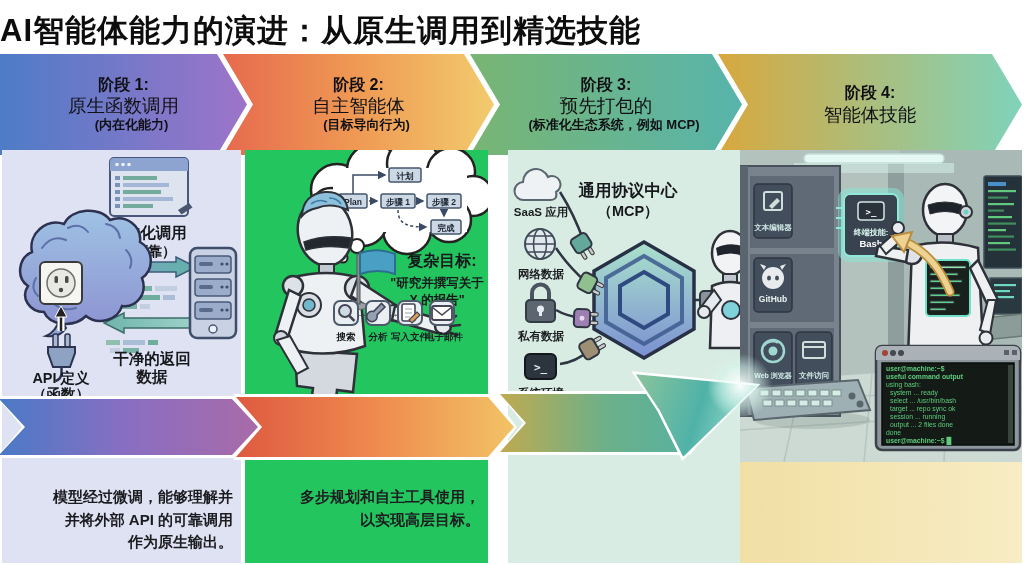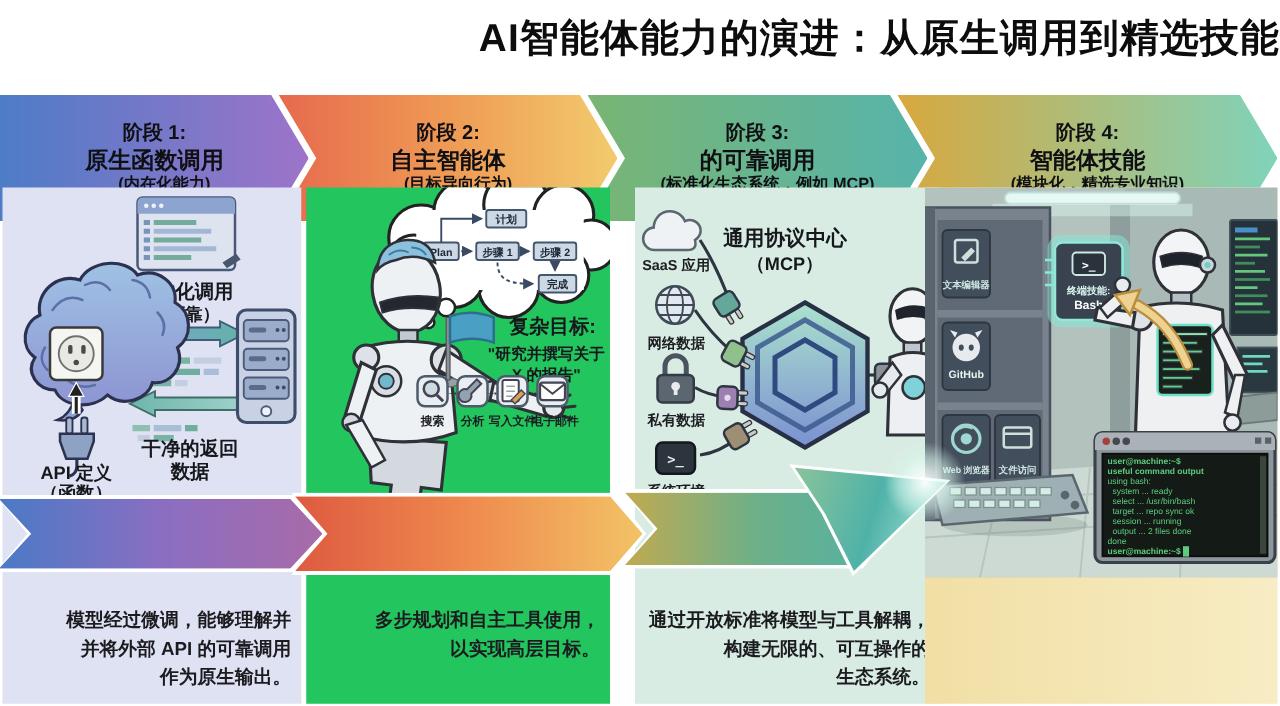--- a/index.html
+++ b/index.html
@@ -1,24 +1,24 @@
 <!DOCTYPE html>
 <html><head>
 <meta charset="utf-8">
 <style>
   html,body{margin:0;padding:0;background:#fff;}
   .stage{position:relative;width:1024px;height:565px;background:#ffffff;overflow:hidden;
          font-family:"Liberation Sans","DejaVu Sans",sans-serif;}
-  .title{position:absolute;left:0;top:10px;width:1024px;text-align:right;
+  .title{position:absolute;left:0;top:10px;width:1024px;text-align:left;
          font-size:31px;font-weight:800;color:#0d0d0d;letter-spacing:1px;}
   
-  .banner{position:absolute;top:76px;height:101px;display:flex;flex-direction:column;
+  .banner{position:absolute;top:54px;height:101px;display:flex;flex-direction:column;
           justify-content:center;align-items:center;text-align:center;color:#101014;}
   .banner .bl1{font-size:16px;font-weight:800;line-height:1.2;}
-  .banner .bl2{font-size:18.5px;font-weight:700;line-height:1.25;}
+  .banner .bl2{font-size:18.5px;font-weight:400;line-height:1.25;}
   .banner .bl3{font-size:13px;font-weight:700;line-height:1.3;white-space:nowrap;padding-left:16px;}
   .chev{clip-path:polygon(0 0,calc(100% - 30px) 0,100% 50%,calc(100% - 30px) 100%,0 100%,30px 50%);}
   .chev-first{clip-path:polygon(0 0,calc(100% - 30px) 0,100% 50%,calc(100% - 30px) 100%,0 100%);}
   #banner1{left:0;width:247px;background:linear-gradient(90deg,#4e7cc7,#9d74c9);}
   #banner2{left:223px;width:271px;background:linear-gradient(90deg,#e66a4e,#ef9a54,#f2cb6d);}
   #banner3{left:470px;width:272px;background:linear-gradient(90deg,#79b573,#57b4ab);text-align:right;}
   #banner4{left:718px;width:304px;background:linear-gradient(90deg,#d8a83e,#7fd3bb);}
   
   .col{position:absolute;top:150px;height:413px;z-index:1;}
   #col1{left:2px;width:239px;background:#dfe2f3;}
@@ -59,27 +59,26 @@
     <div class="bl2">原生函数调用</div>
     <div class="bl3">(内在化能力)</div>
   </div>
   <div class="banner chev" id="banner2">
     <div class="bl1">阶段 2:</div>
     <div class="bl2">自主智能体</div>
     <div class="bl3">(目标导向行为)</div>
   </div>
   <div class="banner chev" id="banner3">
     <div class="bl1">阶段 3:</div>
-    <div class="bl2">的可靠调用</div>
+    <div class="bl2">预先打包的</div>
     <div class="bl3">(标准化生态系统，例如 MCP)</div>
   </div>
   <div class="banner chev" id="banner4">
     <div class="bl1">阶段 4:</div>
     <div class="bl2">智能体技能</div>
-    <div class="bl3">(模块化，精选专业知识)</div>
   </div>
 
   <div class="col" id="col1">
     <svg class="colsvg" width="239" height="260" viewBox="0 0 239 260">
       <defs>
         <linearGradient id="c1ar" x1="0" y1="0" x2="1" y2="0">
             <stop offset="0" stop-color="#7ca3cc"></stop>
             <stop offset="1" stop-color="#63b2a8"></stop>
           </linearGradient>
         <linearGradient id="c1al" x1="0" y1="0" x2="1" y2="0">
@@ -377,25 +376,20 @@
         <ellipse cx="222" cy="103" rx="18" ry="22" fill="#f1f3f5" stroke="#2e3138" stroke-width="2.5"></ellipse>
         <path d="M208 98 q14 -7 29 -1 l-1.5 9 q-13 -5 -26 0 z" fill="#20252d"></path>
         <circle cx="238" cy="104" r="5.5" fill="#c8cfd6" stroke="#2e3138" stroke-width="2"></circle>
         <rect x="215" y="124" width="14" height="10" fill="#bfc6cd" stroke="#2e3138" stroke-width="2"></rect>
         <path d="M204 136 Q222 128 241 136 L243 198 L202 198 Z" fill="#edeff2" stroke="#2e3138" stroke-width="2.5"></path>
         <circle cx="223" cy="160" r="9" fill="#7fd2da" stroke="#2e3138" stroke-width="2"></circle>
         <path d="M206 140 L193 157 L201 165 L213 150 Z" fill="#e6e9ed" stroke="#2e3138" stroke-width="2"></path>
         <circle cx="196" cy="162" r="6" fill="#e6e9ed" stroke="#2e3138" stroke-width="2"></circle>
       </g>
     </svg>
-    <div class="caption">
-      <div>通过开放标准将模型与工具解耦，</div>
-      <div>构建无限的、可互操作的</div>
-      <div>生态系统。</div>
-    </div>
   </div>
 
   <div class="col" id="col4">
     <svg class="colsvg" width="282" height="312" viewBox="0 0 282 312">
       <rect x="0" y="0" width="282" height="312" fill="#b3c2bd"></rect>
       <rect x="160" y="0" width="122" height="210" fill="#a9bab6"></rect>
       <rect x="148" y="8" width="16" height="200" fill="#8d9e9c"></rect>
       <path d="M0 232 L282 214 V312 H0 Z" fill="#cdd9d3"></path>
       <path d="M0 252 L282 238 M0 280 L282 262 M44 312 L62 228 M124 312 L132 224 M204 312 L208 220" stroke="#b7c5bf" stroke-width="1.5" fill="none"></path>
       <ellipse cx="200" cy="228" rx="62" ry="9" fill="rgba(80,100,95,0.22)"></ellipse>

